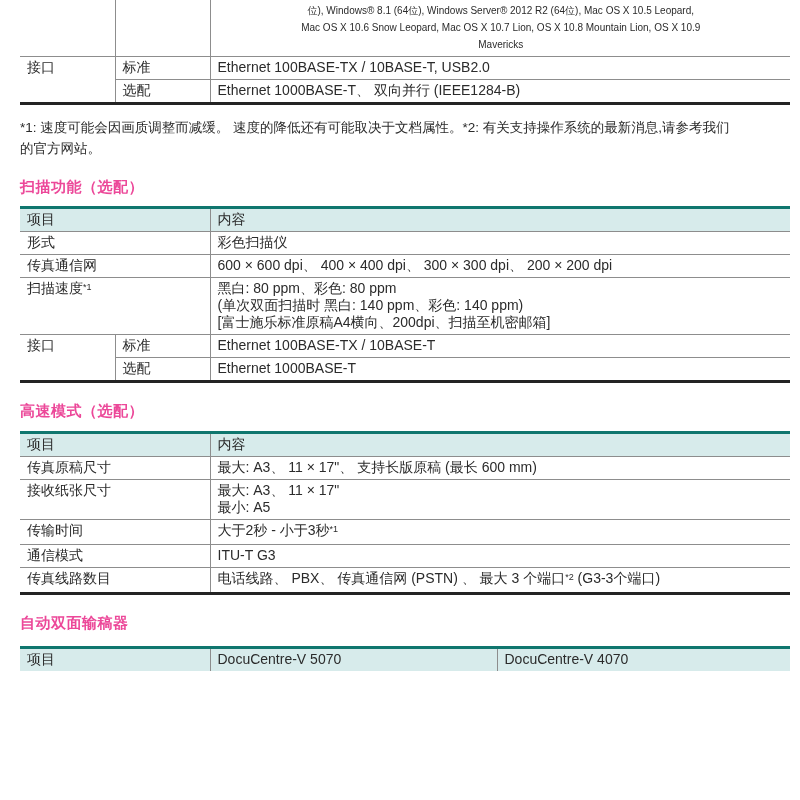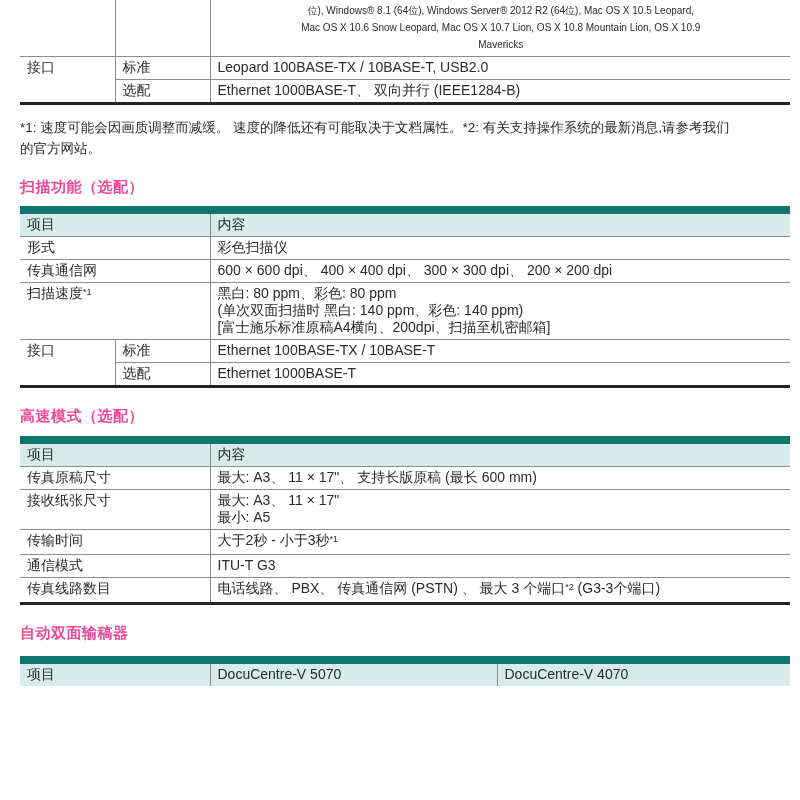--- a/index.html
+++ b/index.html
@@ -14,21 +14,21 @@
     width:770px; margin-left:20px;
   }
   table.spec td {
     padding:2px 6px 3px 7px; vertical-align:top;
     line-height:17px; overflow:hidden;
   }
   table.spec tr td { border-top:1px solid #8d8d8d; }
   table.spec tr.no-top td { border-top:none; }
   td.vline { border-left:1px solid #8d8d8d; }
   table.thick-bottom { border-bottom:3px solid #232323; }
-  table.thick-top { border-top:8px solid #0f766e; }
+  table.thick-top { border-top:3px solid #0f766e; }
   tr.head td { background:#d7ebeb; }
   .pre { white-space:pre; }
   .preline { white-space:pre-line; }
   .os-text { font-size:10px; line-height:20px;text-align:center; }
   .ml { line-height:20px; }
   .note {
     margin:12px 10px 0 20px; font-size:13.5px; line-height:21px;
     white-space:pre-line;
   }
   h2.sec {
@@ -61,21 +61,21 @@
         <tr class="no-top">
       <td></td>
       <td class="vline"></td>
       <td class="vline pre os-text">位), Windows® 8.1 (64位), Windows Server® 2012 R2 (64位), Mac OS X 10.5 Leopard,
 Mac OS X 10.6 Snow Leopard, Mac OS X 10.7 Lion, OS X 10.8 Mountain Lion, OS X 10.9
 Mavericks</td>
     </tr>
     <tr>
       <td rowspan="2">接口</td>
       <td class="vline">标准</td>
-      <td class="vline">Leopard 100BASE-TX / 10BASE-T, USB2.0</td>
+      <td class="vline">Ethernet 100BASE-TX / 10BASE-T, USB2.0</td>
     </tr>
     <tr>
       <td class="vline">选配</td>
       <td class="vline">Ethernet 1000BASE-T、 双向并行 (IEEE1284-B)</td>
     </tr>
   </tbody>
     </table>
 
   <p class="note">*1: 速度可能会因画质调整而减缓。 速度的降低还有可能取决于文档属性。*2: 有关支持操作系统的最新消息,请参考我们
 的官方网站。</p>

